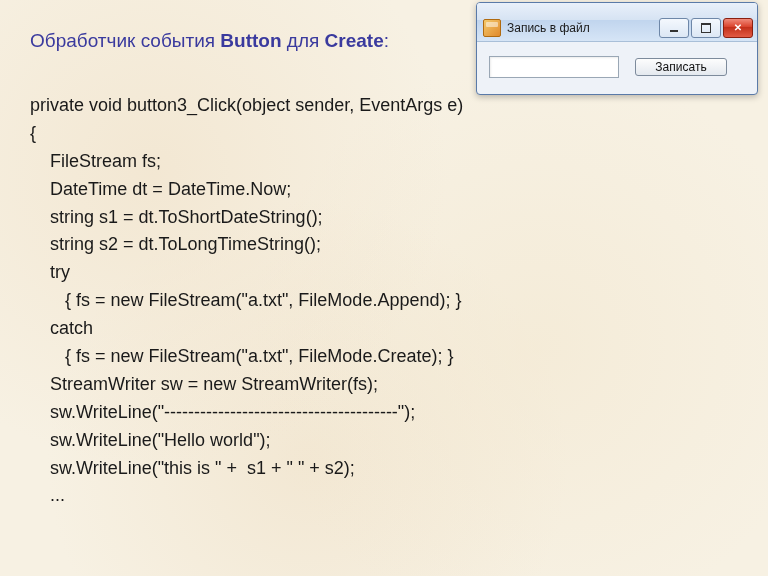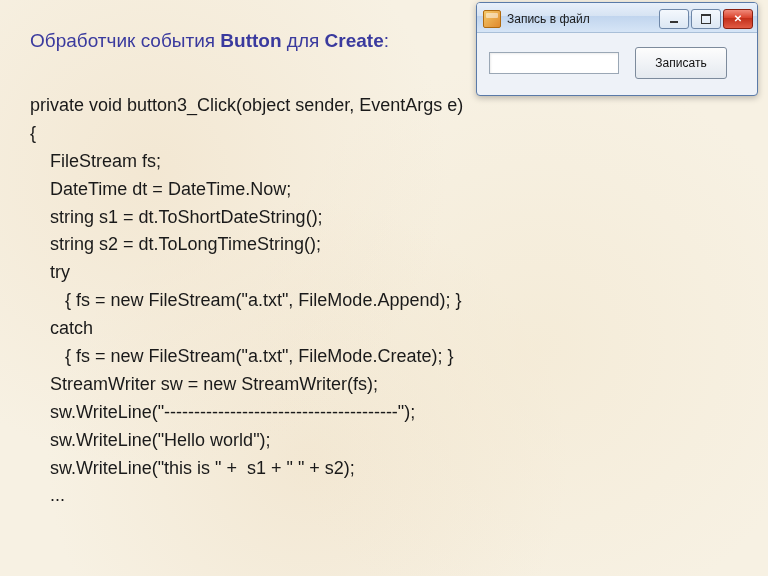--- a/index.html
+++ b/index.html
@@ -51,21 +51,21 @@
     box-shadow: 0 2px 6px rgba(0,0,0,0.25);
     font-family: "Segoe UI", Tahoma, sans-serif;
     font-size: 12px;
     overflow: hidden;
   }
   .titlebar {
     height: 26px;
     background: linear-gradient(to bottom, #e9f0fa 0%, #d6e3f3 45%, #c1d5ee 46%, #d6e5f6 100%);
     display: flex;
     align-items: center;
-    padding: 3px 4px 0 6px;
+    padding: 12px 4px 0 6px;
     border-bottom: 1px solid #a9bfd8;
   }
   .app-icon {
     width: 16px;
     height: 16px;
     background: linear-gradient(135deg,#f4c96a,#e08a2e);
     border: 1px solid #b06a10;
     border-radius: 2px;
     margin-right: 6px;
     position: relative;
@@ -124,21 +124,21 @@
     width: 120px;
     height: 20px;
     border: 1px solid #9aa7b5;
     background: #fff;
     box-shadow: inset 1px 1px 2px rgba(0,0,0,0.08);
     padding: 0 4px;
     font-size: 12px;
     outline: none;
   }
   .btn {
-    height: 32px;
+    height: 18px;
     min-width: 92px;
     border: 1px solid #7d8b9c;
     border-radius: 3px;
     background: linear-gradient(to bottom,#fdfdfd,#e4e9ef);
     font-size: 12px;
     color: #111;
     cursor: pointer;
     padding: 0 10px;
   }
 </style>

